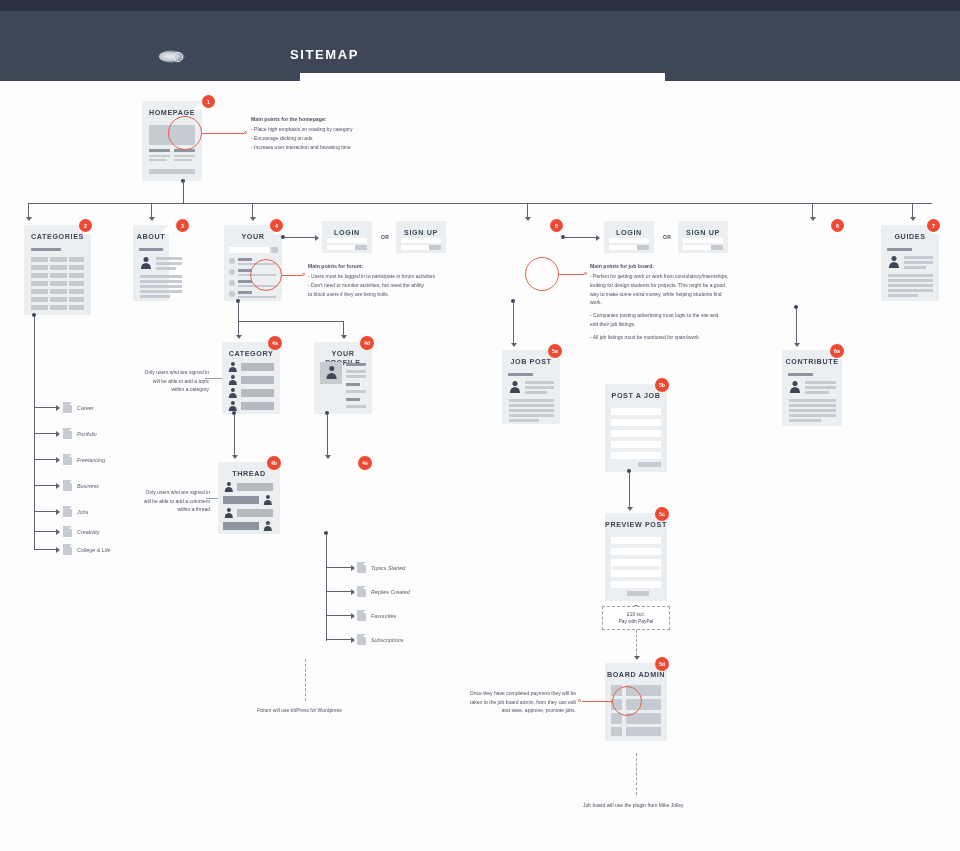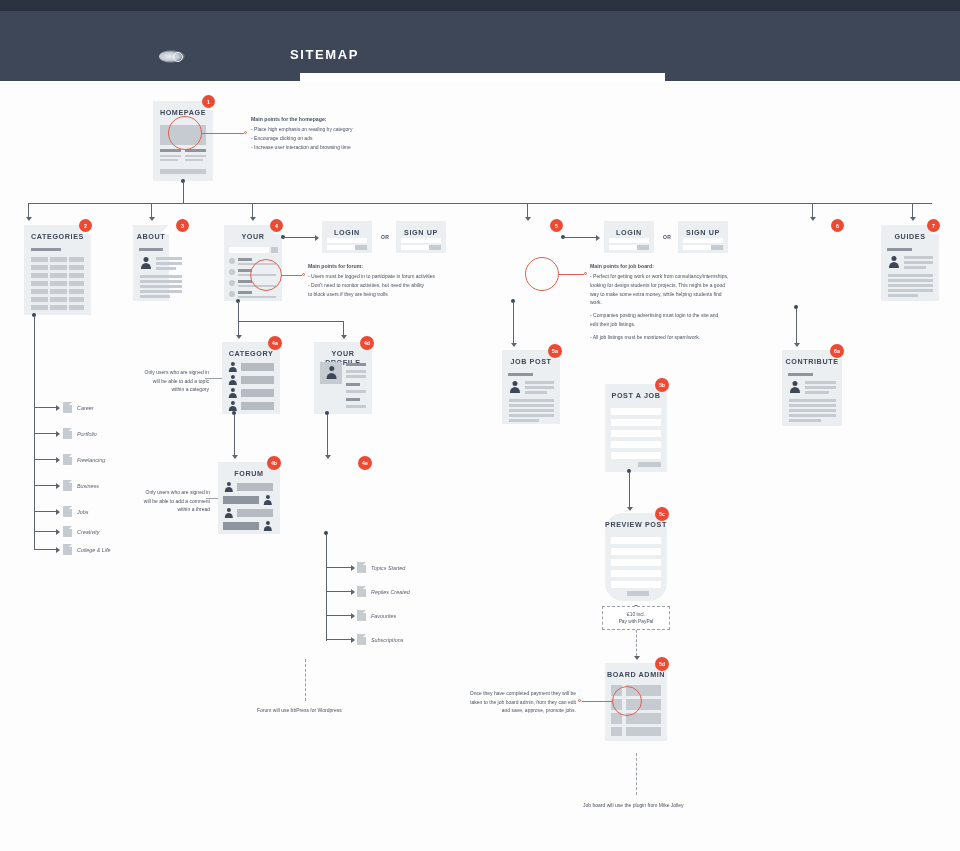--- a/index.html
+++ b/index.html
@@ -151,21 +151,21 @@
       <div class="logo-mark">
           <div class="logo-blob"></div>
         </div>
       <div class="site-title">SITEMAP</div>
     </div>
   </div>
   <div class="header-notch2"></div>
 
   <div class="canvas">
 
-    <div class="card" style="left:153px;top:20px;width:60px;height:80px;">
+    <div class="card" style="left:142px;top:20px;width:60px;height:80px;">
       <div class="fold"></div>
       <div class="ttl">HOMEPAGE</div>
       <div class="bar" style="left:7px;top:24px;width:46px;height:20px;"></div>
       <div class="bar" style="left:7px;top:48px;width:21px;height:3px;background:#8e959e;"></div>
       <div class="bar" style="left:7px;top:54px;width:21px;height:2px;"></div>
       <div class="bar" style="left:7px;top:58px;width:18px;height:2px;"></div>
       <div class="bar" style="left:32px;top:48px;width:21px;height:3px;background:#8e959e;"></div>
       <div class="bar" style="left:32px;top:54px;width:21px;height:2px;"></div>
       <div class="bar" style="left:32px;top:58px;width:18px;height:2px;"></div>
       <div class="bar" style="left:7px;top:68px;width:46px;height:5px;"></div>
@@ -358,21 +358,21 @@
       <div class="al">will be able to add a topic</div>
       <div class="al">within a category</div>
     </div>
     <div class="ln lnh" style="left:205px;top:297px;width:17px;background:#9aa0aa;"></div>
 
     <div class="dot" style="left:232px;top:330px;"></div>
     <div class="ln lnv" style="left:234px;top:334px;height:40px;"></div>
       <div class="arrow-down" style="left:231.5px;top:374px;"></div>
 
     <div class="card" style="left:218px;top:381px;width:62px;height:72px;">
-      <div class="ttl">FORUM</div>
+      <div class="ttl">THREAD</div>
       <div class="avi" style="left:6px;top:20px;width:10px;height:10px;"></div>
       <div class="bar-d" style="left:19px;top:21px;width:36px;height:8px;background:#b6bbc2;"></div>
       <div class="bar-d" style="left:5px;top:34px;width:36px;height:8px;background:#8e959e;"></div>
       <div class="avi" style="left:45px;top:33px;width:10px;height:10px;"></div>
       <div class="avi" style="left:6px;top:46px;width:10px;height:10px;"></div>
       <div class="bar-d" style="left:19px;top:47px;width:36px;height:8px;background:#b6bbc2;"></div>
       <div class="bar-d" style="left:5px;top:60px;width:36px;height:8px;background:#8e959e;"></div>
       <div class="avi" style="left:45px;top:59px;width:10px;height:10px;"></div>
     </div>
     <div class="badge" style="left:267px;top:375px;width:14px;height:14px;">4b</div>
@@ -496,21 +496,21 @@
       <div class="bar-w" style="left:6px;top:57px;width:50px;height:7px;"></div>
       <div class="bar-w" style="left:6px;top:68px;width:50px;height:7px;"></div>
       <div class="bar" style="left:33px;top:78px;width:23px;height:5px;"></div>
     </div>
     <div class="badge" style="left:655px;top:297px;width:14px;height:14px;">5b</div>
 
     <div class="dot" style="left:627px;top:388px;"></div>
     <div class="ln lnv" style="left:629px;top:392px;height:34px;"></div>
       <div class="arrow-down" style="left:626.5px;top:426px;"></div>
 
-    <div class="card" style="left:605px;top:432px;width:62px;height:88px;border-radius:18px;">
+    <div class="card" style="left:605px;top:432px;width:62px;height:88px;">
       <div class="ttl">PREVIEW POST</div>
       <div class="bar-w" style="left:6px;top:24px;width:50px;height:7px;"></div>
       <div class="bar-w" style="left:6px;top:35px;width:50px;height:7px;"></div>
       <div class="bar-w" style="left:6px;top:46px;width:50px;height:7px;"></div>
       <div class="bar-w" style="left:6px;top:57px;width:50px;height:7px;"></div>
       <div class="bar-w" style="left:6px;top:68px;width:50px;height:7px;"></div>
       <div class="bar" style="left:22px;top:78px;width:22px;height:5px;"></div>
     </div>
     <div class="badge" style="left:655px;top:426px;width:14px;height:14px;">5c</div>
 

